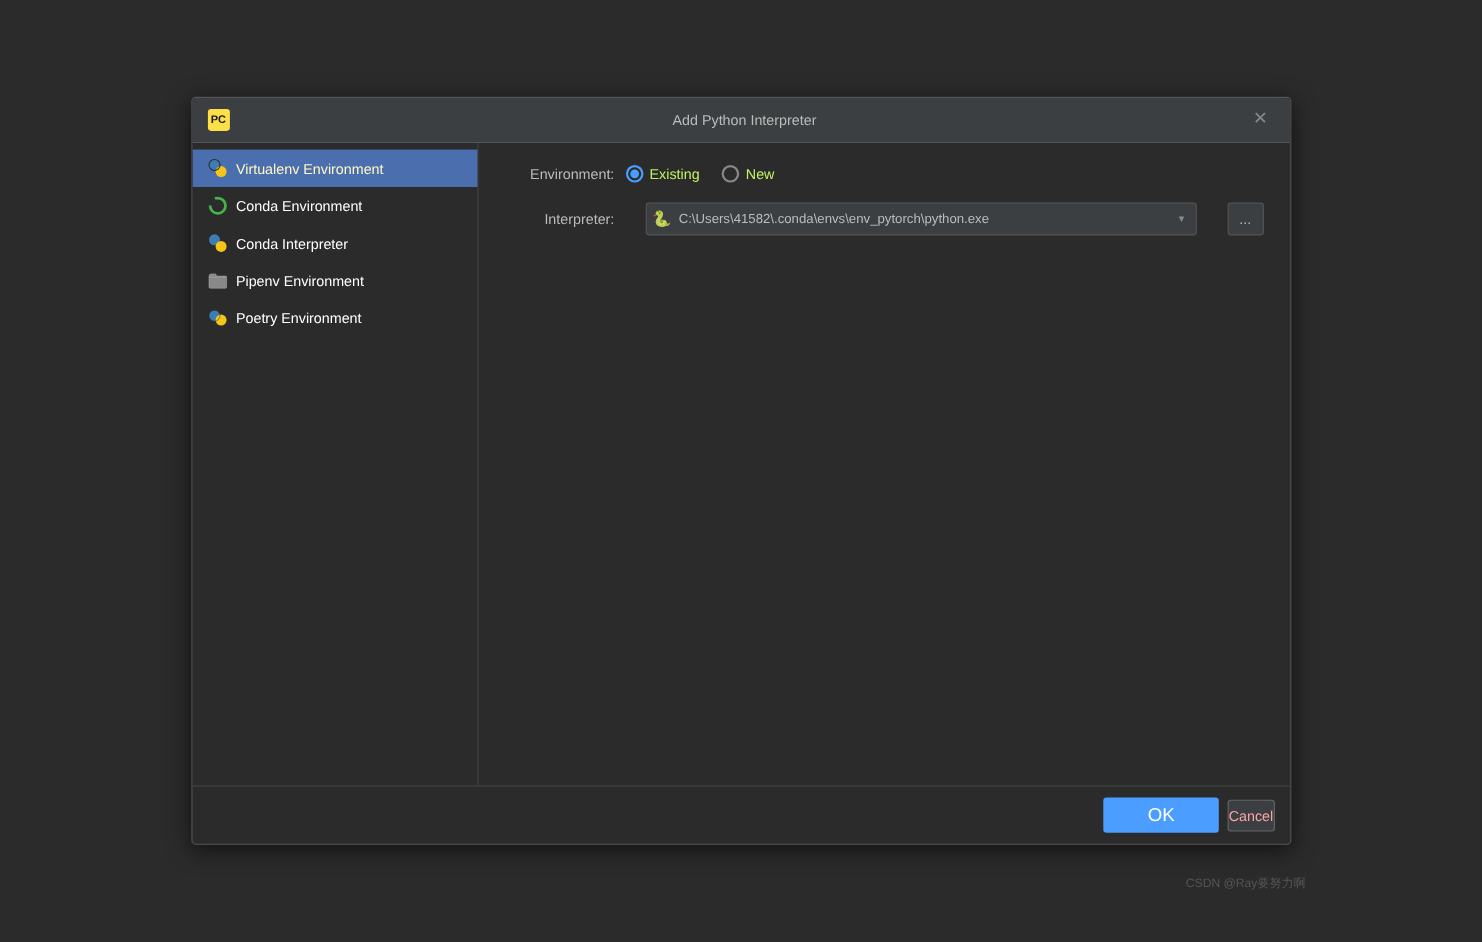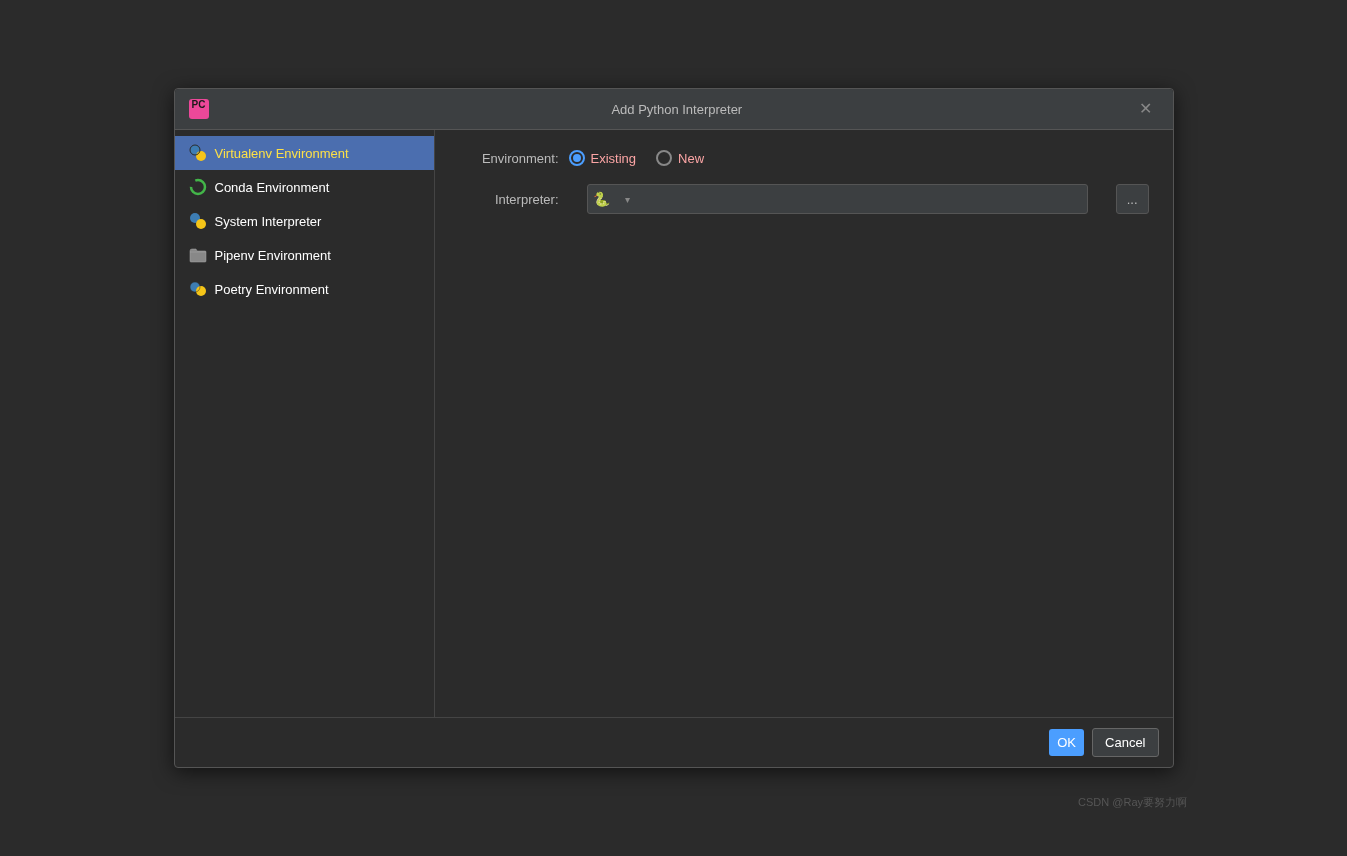--- a/index.html
+++ b/index.html
@@ -27,24 +27,24 @@
       align-items: center;
       padding: 10px 14px;
       background: #3c3f41;
       border-bottom: 1px solid #555;
       border-radius: 4px 4px 0 0;
       flex-shrink: 0;
     }
     .title-bar-logo {
       width: 20px;
       height: 20px;
-      background: #ec4899;
-      border-radius: 3px;
-      display: flex;
-      align-items: flex-start;
+      background: #fde047;
+      border-radius: 3px;
+      display: flex;
+      align-items: center;
       justify-content: center;
       margin-right: 12px;
       font-size: 10px;
       font-weight: bold;
       color: #1a1a1a;
       flex-shrink: 0;
     }
     .title-bar-title {
       color: #bbb;
       font-size: 13px;
@@ -76,21 +76,21 @@
       display: flex;
       align-items: center;
       padding: 8px 14px;
       cursor: pointer;
       color: #ffffff;
       font-size: 13px;
       gap: 8px;
     }
     .sidebar-item.active {
       background: #4b6eaf;
-      color: #fde047;
+      color: #fef9c3;
     }
     .sidebar-icon {
       width: 18px;
       height: 18px;
       flex-shrink: 0;
       display: flex;
       align-items: center;
       justify-content: center;
     }
     
@@ -146,21 +146,21 @@
     .radio-outer.selected {
       border-color: #4b9eff;
     }
     .radio-inner {
       width: 8px;
       height: 8px;
       border-radius: 50%;
       background: #4b9eff;
     }
     .radio-label {
-      color: #fca5a5;
+      color: #bef264;
       font-size: 13px;
     }
     .interpreter-row {
       display: flex;
       align-items: center;
       gap: 28px;
     }
     .interpreter-input-wrap {
       flex: 1;
       display: flex;
@@ -210,31 +210,31 @@
       align-items: center;
       padding: 10px 14px;
       border-top: 1px solid #444;
       gap: 8px;
       flex-shrink: 0;
     }
     .btn-ok {
       background: #4b9eff;
       border: none;
       color: #fff;
-      font-size: 13px;
-      padding: 6px 8px;
+      font-size: 17px;
+      padding: 6px 40px;
       border-radius: 3px;
       cursor: pointer;
     }
     .btn-cancel {
       background: #3c3f41;
       border: 1px solid #666;
-      color: #ffffff;
-      font-size: 13px;
-      padding: 6px 12px;
+      color: #fca5a5;
+      font-size: 13px;
+      padding: 6px 0;
       border-radius: 3px;
       cursor: pointer;
     }
     .watermark {
       position: absolute;
       bottom: 46px;
       right: 160px;
       color: #555;
       font-size: 11px;
     }
@@ -277,21 +277,21 @@
         <span>Conda Environment</span>
       </div>
 
       <div class="sidebar-item">
         <div class="sidebar-icon icon-system">
           <svg viewBox="0 0 18 18" xmlns="http://www.w3.org/2000/svg">
             <circle cx="6" cy="6" r="5" fill="#3d7db3"></circle>
             <circle cx="12" cy="12" r="5" fill="#f5c518"></circle>
           </svg>
         </div>
-        <span>System Interpreter</span>
+        <span>Conda Interpreter</span>
       </div>
 
       <div class="sidebar-item">
         <div class="sidebar-icon icon-pipenv">
           <svg viewBox="0 0 18 18" xmlns="http://www.w3.org/2000/svg">
 
             <path d="M1 5 Q1 3 3 3 L7 3 L8 5 L16 5 Q17 5 17 6 L17 15 Q17 16 16 16 L2 16 Q1 16 1 15 Z" fill="#888" stroke="#aaa" stroke-width="0.5"></path>
             <path d="M1 6 L17 6" stroke="#aaa" stroke-width="0.5"></path>
           </svg>
         </div>
@@ -326,20 +326,21 @@
             <div class="radio-outer"></div>
             <span class="radio-label">New</span>
           </div>
         </div>
       </div>
 
       <div class="form-row interpreter-row">
         <span class="form-label">Interpreter:</span>
         <div class="interpreter-input-wrap">
           <span class="python-emoji">🐍</span>
+          <span class="interpreter-value">C:\Users\41582\.conda\envs\env_pytorch\python.exe</span>
           <span class="dropdown-arrow">▾</span>
         </div>
         <button class="browse-btn">...</button>
       </div>
 
       <div class="spacer"></div>
     </div>
   </div>
 
   <div class="footer">

